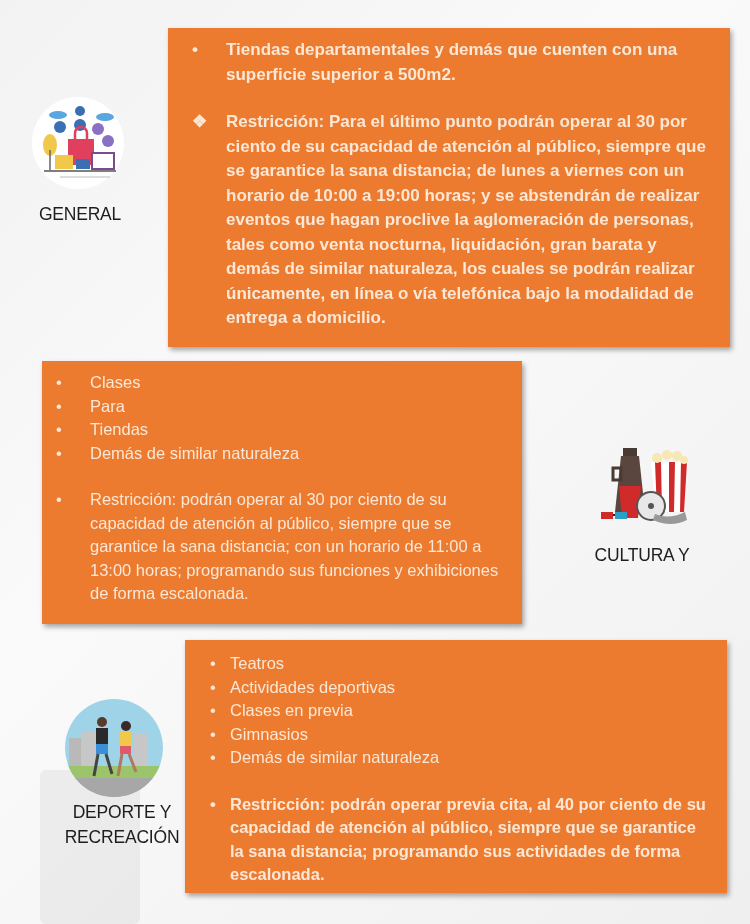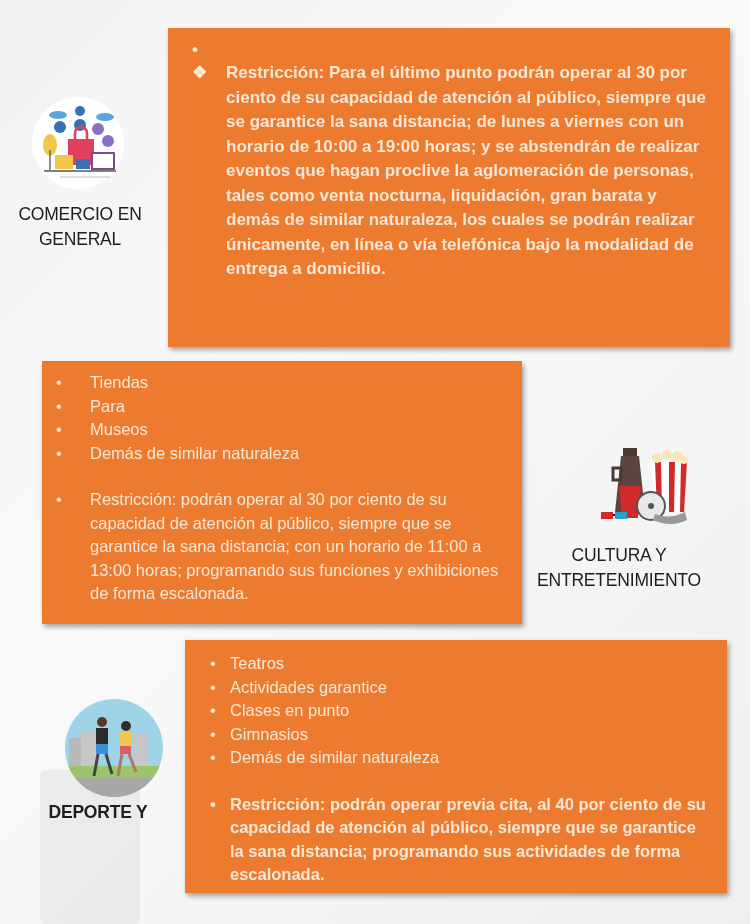--- a/index.html
+++ b/index.html
@@ -37,42 +37,42 @@
     <rect x="38" y="44" width="26" height="26" fill="#e0405e"></rect>
     <path d="M45 44 v-6 a6 6 0 0 1 12 0 v6" stroke="#e0405e" stroke-width="2.5" fill="none"></path>
     <rect x="25" y="60" width="18" height="14" fill="#f2c84b"></rect>
     <rect x="62" y="58" width="22" height="16" fill="#fff" stroke="#7a4b8f" stroke-width="2"></rect>
     <rect x="46" y="64" width="14" height="10" fill="#3b6fb3"></rect>
     <line x1="14" y1="76" x2="86" y2="76" stroke="#555" stroke-width="1.5"></line>
     <line x1="30" y1="82" x2="80" y2="82" stroke="#bbb" stroke-width="1"></line>
   </svg>
 </div>
 <div class="cat" style="left:6px;top:202px;width:148px;">
-  <div>COMERCIO EN</div>
   <div>GENERAL</div>
 </div>
 
 <div class="box b1">
   <ul>
     <li>
       <span class="bul">•</span>
+      <span>Tiendas departamentales y demás que cuenten con una superficie superior a 500m2.</span>
     </li>
     <li class="gap"></li>
     <li>
       <span class="bul">❖</span>
       <span>Restricción: Para el último punto podrán operar al 30 por ciento de su capacidad de atención al público, siempre que se garantice la sana distancia; de lunes a viernes con un horario de 10:00 a 19:00 horas; y se abstendrán de realizar eventos que hagan proclive la aglomeración de personas, tales como venta nocturna, liquidación, gran barata y demás de similar naturaleza, los cuales se podrán realizar únicamente, en línea o vía telefónica bajo la modalidad de entrega a domicilio.</span>
     </li>
   </ul>
 </div>
 
 <div class="box b2">
   <ul>
+    <li><span class="bul">•</span><span>Clases</span></li>
+    <li><span class="bul">•</span><span>Para</span></li>
     <li><span class="bul">•</span><span>Tiendas</span></li>
-    <li><span class="bul">•</span><span>Para</span></li>
-    <li><span class="bul">•</span><span>Museos</span></li>
     <li><span class="bul">•</span><span>Demás de similar naturaleza</span></li>
     <li class="gap"></li>
     <li><span class="bul">•</span><span>Restricción: podrán operar al 30 por ciento de su capacidad de atención al público, siempre que se garantice la sana distancia; con un horario de 11:00 a 13:00 horas; programando sus funciones y exhibiciones de forma escalonada.</span></li>
   </ul>
 </div>
 
 <div class="icon" style="left:595px;top:440px;width:100px;height:90px;">
   <svg width="100" height="90" viewBox="0 0 100 90">
     <rect x="28" y="8" width="14" height="8" fill="#4a3a34"></rect>
     <path d="M26 16 h18 l6 56 h-30 z" fill="#5a463e"></path>
@@ -85,23 +85,22 @@
       <circle cx="89" cy="20" r="4" fill="#f6e7b4"></circle>
     <path d="M24 46 h22 l-3 32 h-16 z" fill="#d02a2a"></path>
     <circle cx="56" cy="66" r="14" fill="#e8e8e8" stroke="#555" stroke-width="2"></circle>
     <circle cx="56" cy="66" r="3" fill="#555"></circle>
     <path d="M60 74 q14 6 30 -2 l2 8 q-16 8 -34 0 z" fill="#999"></path>
     <rect x="6" y="72" width="12" height="7" fill="#d02a2a"></rect>
       <rect x="20" y="72" width="12" height="7" fill="#2aa0c8"></rect>
     <line x1="18" y1="75" x2="20" y2="75" stroke="#222" stroke-width="2"></line>
   </svg>
 </div>
-<div class="cat" style="left:529px;top:543px;width:180px;">
+<div class="cat" style="left:552px;top:543px;width:180px;">
   <div>CULTURA Y</div>
-  <div>ENTRETENIMIENTO</div>
 </div>
 
 <div style="position:absolute;left:40px;top:770px;width:100px;height:154px;background:rgba(200,200,200,0.25);border-radius:6px;"></div>
 <div class="icon" style="left:64px;top:698px;width:100px;height:100px;">
   <svg width="100" height="100" viewBox="0 0 100 100">
     <defs>
         <clipPath id="cc">
           <circle cx="50" cy="50" r="49"></circle>
         </clipPath>
       </defs>
@@ -118,27 +117,28 @@
       <line x1="34" y1="56" x2="30" y2="78" stroke="#444" stroke-width="3"></line>
       <line x1="42" y1="56" x2="48" y2="76" stroke="#444" stroke-width="3"></line>
       <circle cx="62" cy="28" r="5" fill="#3a2a2a"></circle>
       <rect x="56" y="34" width="12" height="14" fill="#f2c84b"></rect>
       <rect x="56" y="48" width="11" height="8" fill="#e05a6a"></rect>
       <line x1="58" y1="56" x2="54" y2="78" stroke="#b07a5a" stroke-width="3"></line>
       <line x1="65" y1="56" x2="72" y2="74" stroke="#b07a5a" stroke-width="3"></line>
     </g>
   </svg>
 </div>
-<div class="cat" style="left:28px;top:800px;width:140px;font-weight:bold;">
+<div class="cat" style="left:52px;top:800px;width:140px;">
   <div>DEPORTE Y</div>
+  <div>RECREACIÓN</div>
 </div>
 
 <div class="box b3">
   <ul>
     <li><span class="bul">•</span><span>Teatros</span></li>
-    <li><span class="bul">•</span><span>Actividades garantice</span></li>
-    <li><span class="bul">•</span><span>Clases en punto</span></li>
+    <li><span class="bul">•</span><span>Actividades deportivas</span></li>
+    <li><span class="bul">•</span><span>Clases en previa</span></li>
     <li><span class="bul">•</span><span>Gimnasios</span></li>
     <li><span class="bul">•</span><span>Demás de similar naturaleza</span></li>
     <li class="gap"></li>
     <li class="bold"><span class="bul">•</span><span>Restricción: podrán operar previa cita, al 40 por ciento de su capacidad de atención al público, siempre que se garantice la sana distancia; programando sus actividades de forma escalonada.</span></li>
   </ul>
 </div>
 
 </body></html>

